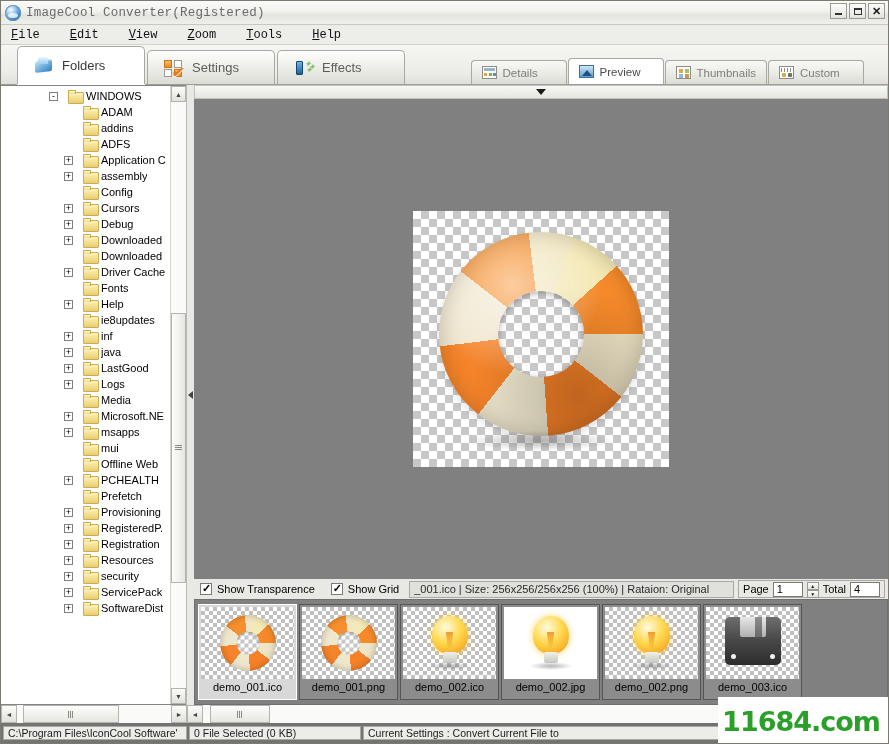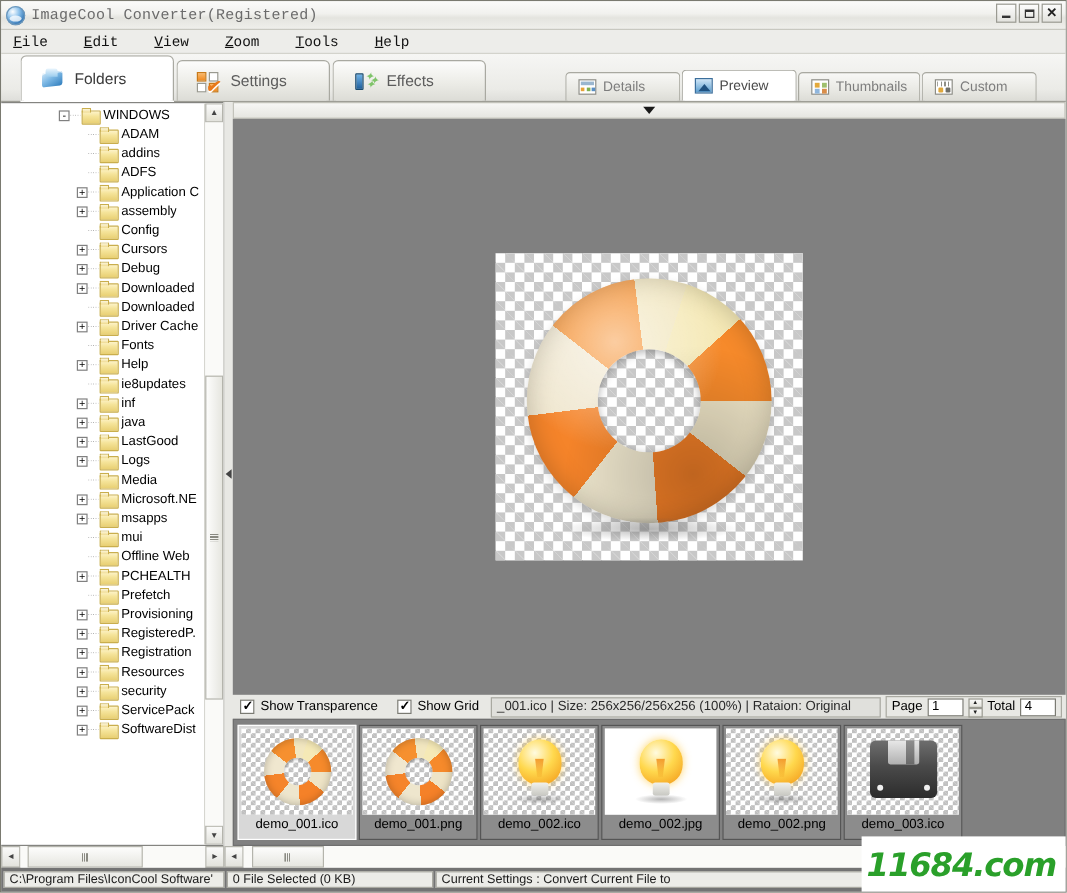--- a/index.html
+++ b/index.html
@@ -561,21 +561,21 @@
   }
   .sp-path  { width: 184px; flex: 0 0 184px; }
   .sp-total { width: 182px; flex: 0 0 182px; }
   .sp-sel   { width: 172px; flex: 0 0 172px; }
   .sp-cur   { flex: 1 1 auto; }
 
   
   .watermark {
     position: absolute; right: 8px; bottom: 6px;
     font-family: "DejaVu Sans", sans-serif;
-    font-size: 27px; font-weight: bold; font-style: italic;
+    font-size: 27px; font-weight: bold; 
     color: #2aa02a; letter-spacing: -1px;
     z-index: 50; pointer-events: none;
     text-shadow: 0 1px 0 rgba(255,255,255,.6);
   }
   .watermark-bg {
     position:absolute; right: 0px; bottom: 0px;
     width: 170px; height: 46px; background:#ffffff; z-index: 49;
   }
 </style>
 </head>

